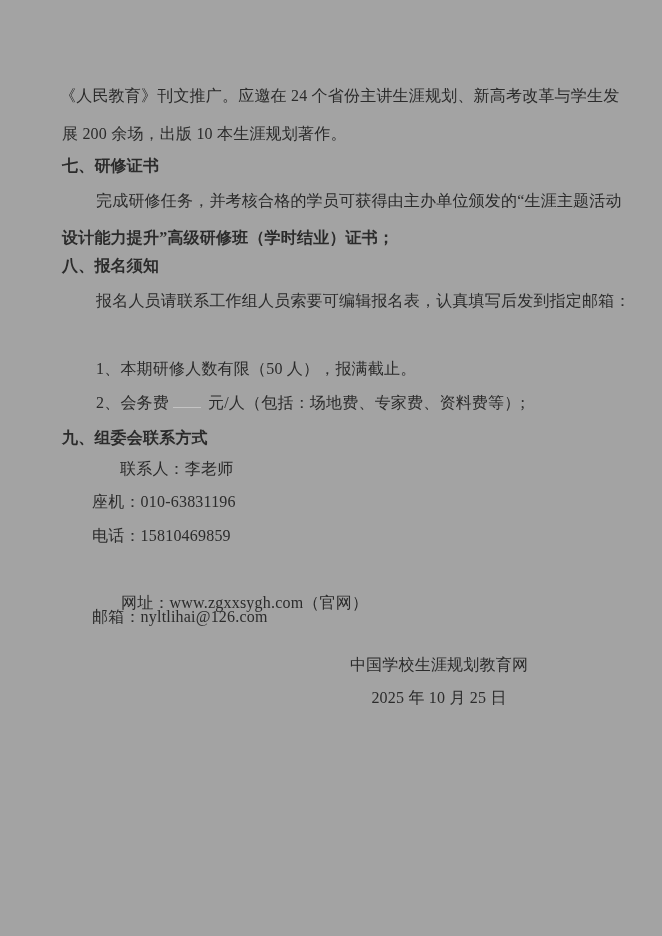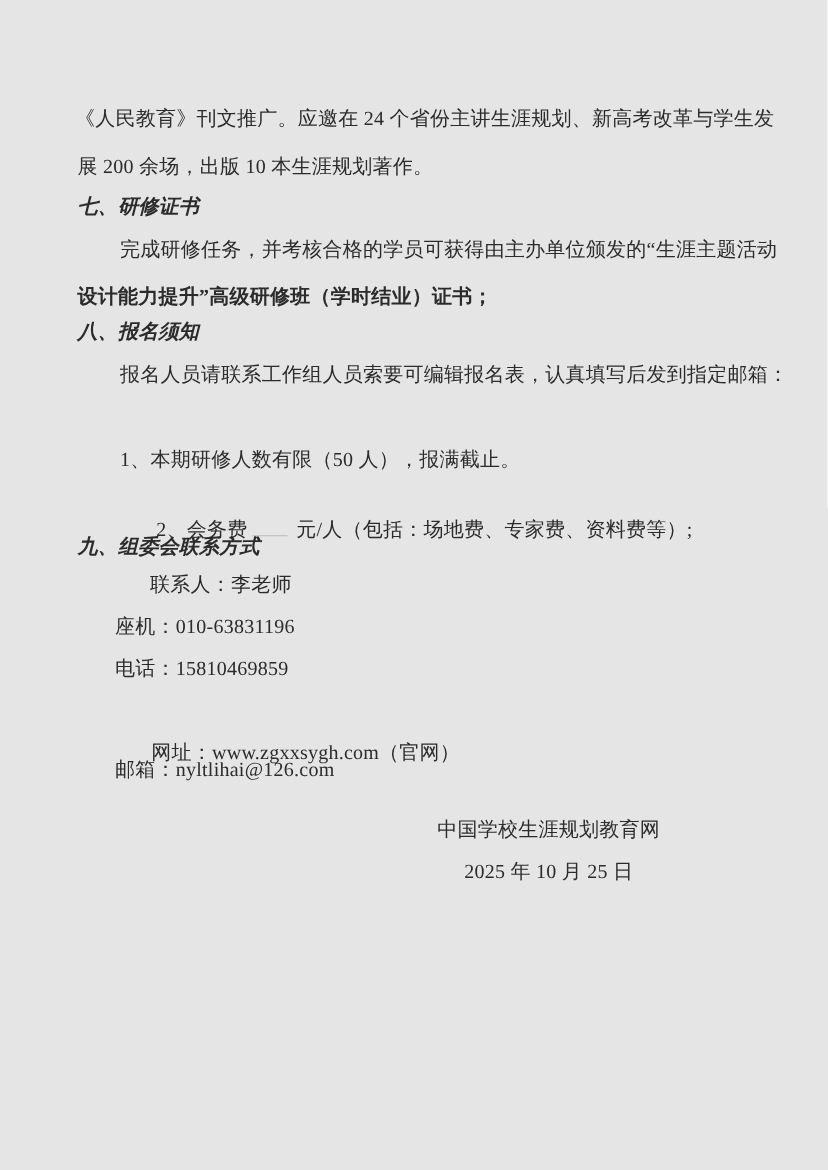--- a/index.html
+++ b/index.html
@@ -4,49 +4,48 @@
 <style>
   html, body {
     margin: 0;
     padding: 0;
     background: #ffffff;
   }
   .page {
     position: relative;
     width: 662px;
     height: 936px;
-    background: #e5e5e5;
+    background: #a3a3a3;
     overflow: hidden;
     font-family: "Liberation Serif", "DejaVu Serif", serif;
     font-size: 16px;
     color: #2b2b2b;
   }
   .line {
     position: absolute;
     white-space: nowrap;
     line-height: 20px;
     letter-spacing: 0.2px;
   }
   .heading {
     font-weight: bold;
-    font-style: italic;
   }
   
   #intro-line1 { top: 86px;  left: 60px; }
   #intro-line2 { top: 124px; left: 62px; }
   
   #sec7-heading { top: 156px; left: 62px; }
   #sec7-line1   { top: 191px; left: 96px; text-align: center; }
   #sec7-line2   { top: 228px; left: 62px; font-weight: bold; }
   
   #sec8-heading { top: 256px; left: 62px; }
   #sec8-line1   { top: 291px; left: 96px; }
   #sec8-line2   { top: 326px; left: 62px; }
   #sec8-item1   { top: 359px; left: 96px; }
-  #sec8-item2   { top: 415px; left: 96px; margin-left: 29px; }
+  #sec8-item2   { top: 393px; left: 96px; }
   .fee-blank {
     display: inline-block;
     width: 28px;
     height: 13px;
     border-bottom: 1px solid #c4c4c4;
     margin: 0 7px 0 4px;
   }
   
   #sec9-heading { top: 428px; left: 62px; }
   #contact-person   { top: 459px; left: 92px; margin-left: 28px; }

